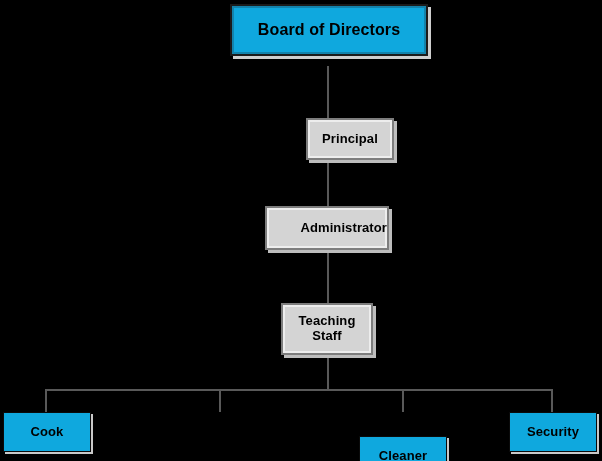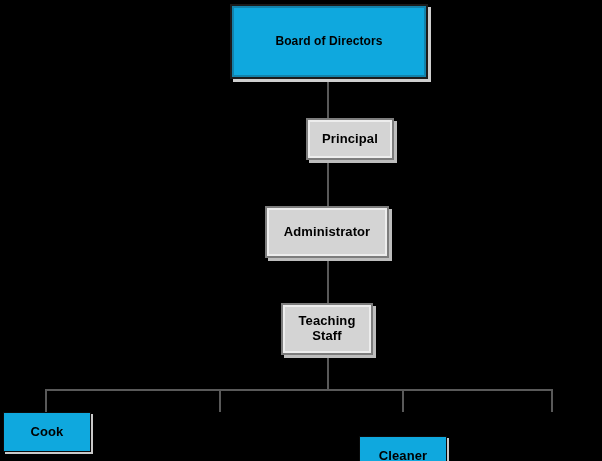--- a/index.html
+++ b/index.html
@@ -53,23 +53,23 @@
     box-shadow: inset 0 0 0 2px #1383ac, 3px 3px 0 0 #cfcfcf;
   }
 
   
   .node-gray {
     background: #d4d4d4;
     border: 2px solid #7d7d7d;
     box-shadow: inset 0 0 0 2px #ededed, 3px 3px 0 0 #bdbdbd;
   }
 
-  #node-board        { left: 230px; top: 4px;   width: 198px; height: 75px;  font-size: 12px; }
+  #node-board        { left: 230px; top: 4px;   width: 198px; height: 52px;  font-size: 16px; }
   #node-principal    { left: 283px; top: 118px; width: 88px;  height: 42px;  font-size: 13px; margin-left: 23px; }
-  #node-administrator{ left: 265px; top: 206px; width: 124px; height: 52px;  font-size: 13px; }
+  #node-administrator{ left: 265px; top: 206px; width: 124px; height: 44px;  font-size: 13px; justify-content: flex-end; }
   #node-teaching     { left: 281px; top: 303px; width: 92px;  height: 52px;  font-size: 13px; }
 
   #node-cook     { left: 3px;   top: 412px; width: 88px; height: 40px; font-size: 13px; }
   #node-driver   { left: 177px; top: 412px; width: 88px; height: 40px; font-size: 13px; }
   #node-cleaner  { left: 359px; top: 436px; width: 88px; height: 40px; font-size: 13px; text-decoration: underline; }
   #node-security { left: 509px; top: 412px; width: 88px; height: 40px; font-size: 13px; }
 
   
   #conn-board-principal   { left: 327px; top: 66px;  height: 52px; }
   #conn-principal-admin   { left: 327px; top: 160px; height: 46px; }
@@ -125,14 +125,17 @@
       <span class="node-label">Teaching</span>
       <span class="node-label">Staff</span>
     </span>
   </div>
 
 
   <div class="node node-blue" id="node-cleaner">
     <span class="node-label">Cleaner</span>
   </div>
 
+  <div class="node node-blue" id="node-security">
+    <span class="node-label">Security</span>
+  </div>
 
 </div>
 
 </body></html>

